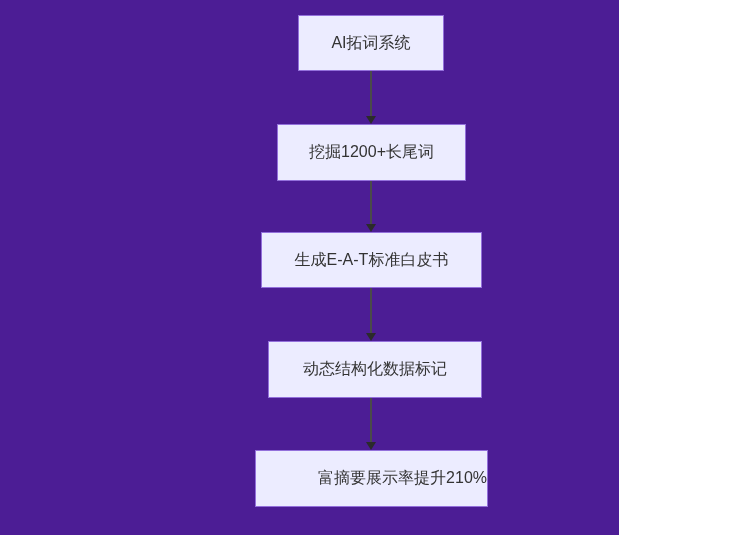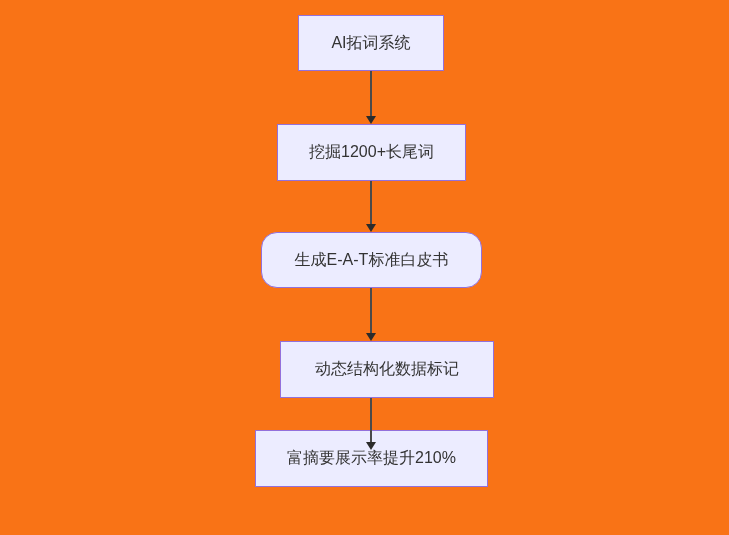--- a/index.html
+++ b/index.html
@@ -4,23 +4,23 @@
 <style>
   html, body {
     margin: 0;
     padding: 0;
   }
   body {
     font-family: "Liberation Sans", "DejaVu Sans", sans-serif;
   }
   .canvas {
     position: relative;
-    width: 729px;
+    width: 619px;
     height: 535px;
-    background: #f97316;
+    background: #4c1d95;
     overflow: hidden;
   }
   .node {
     position: absolute;
     box-sizing: border-box;
     background: #ececff;
     border: 1px solid #9370db;
     color: #333333;
     font-size: 16px;
     display: flex;
@@ -55,29 +55,29 @@
 <div class="canvas">
 
   <div class="node" style="left:298px; top:15px; width:146px; height:56px;">
     <span>AI拓词系统</span>
   </div>
 
   <div class="node" style="left:277px; top:124px; width:189px; height:57px;text-align:center;">
     <span>挖掘1200+长尾词</span>
   </div>
 
-  <div class="node" style="left:261px; top:232px; width:221px; height:56px;border-radius:16px;">
+  <div class="node" style="left:261px; top:232px; width:221px; height:56px;">
     <span>生成E-A-T标准白皮书</span>
   </div>
 
-  <div class="node" style="left:280px; top:341px; width:214px; height:57px;align-items:center;">
+  <div class="node" style="left:268px; top:341px; width:214px; height:57px;align-items:center;">
     <span>动态结构化数据标记</span>
   </div>
 
-  <div class="node" style="left:255px; top:430px; width:233px; height:57px;">
+  <div class="node" style="left:255px; top:450px; width:233px; height:57px;justify-content:flex-end;">
     <span>富摘要展示率提升210%</span>
   </div>
 
   <div class="edge" style="left:365px; top:71px; height:53px;">
     <div class="edge-line"></div>
     <div class="edge-head"></div>
   </div>
 
   <div class="edge" style="left:365px; top:181px; height:51px;">
     <div class="edge-line"></div>

